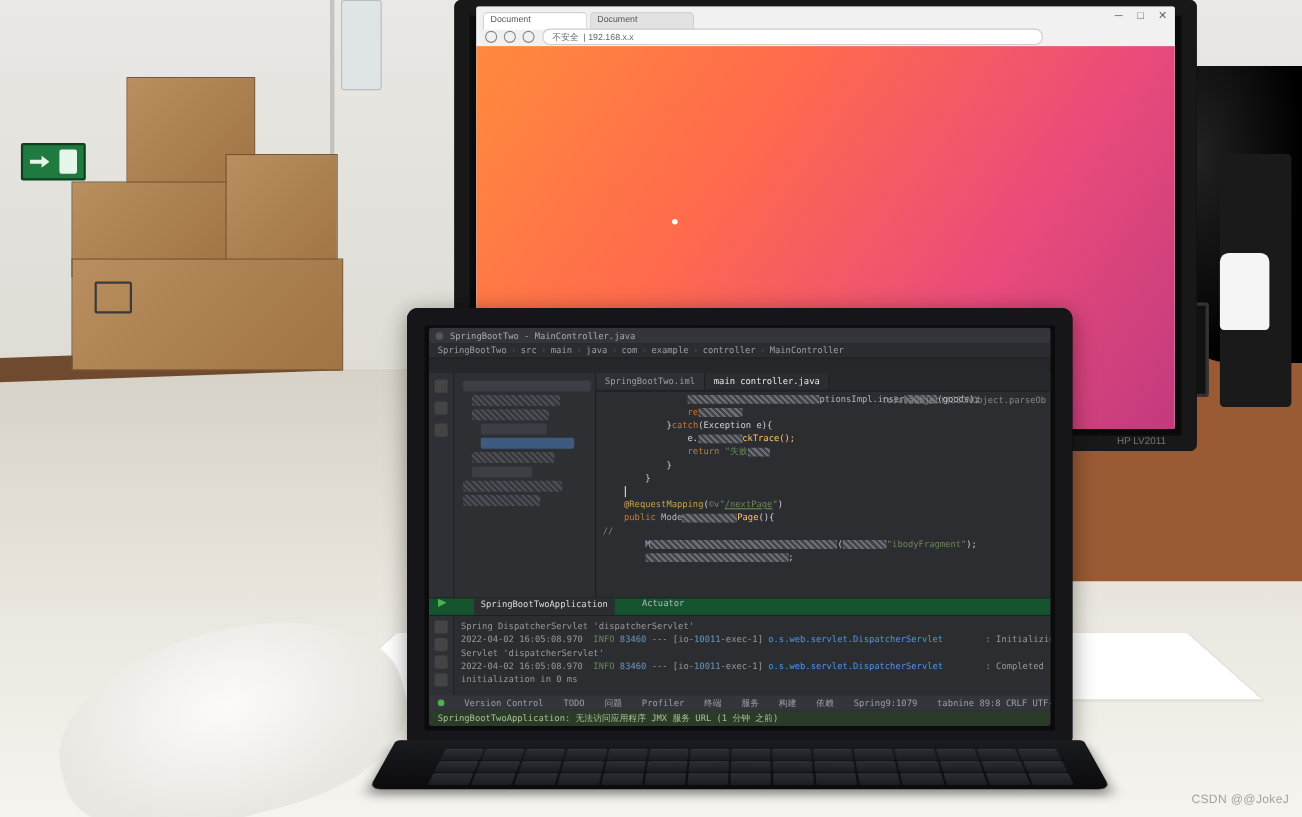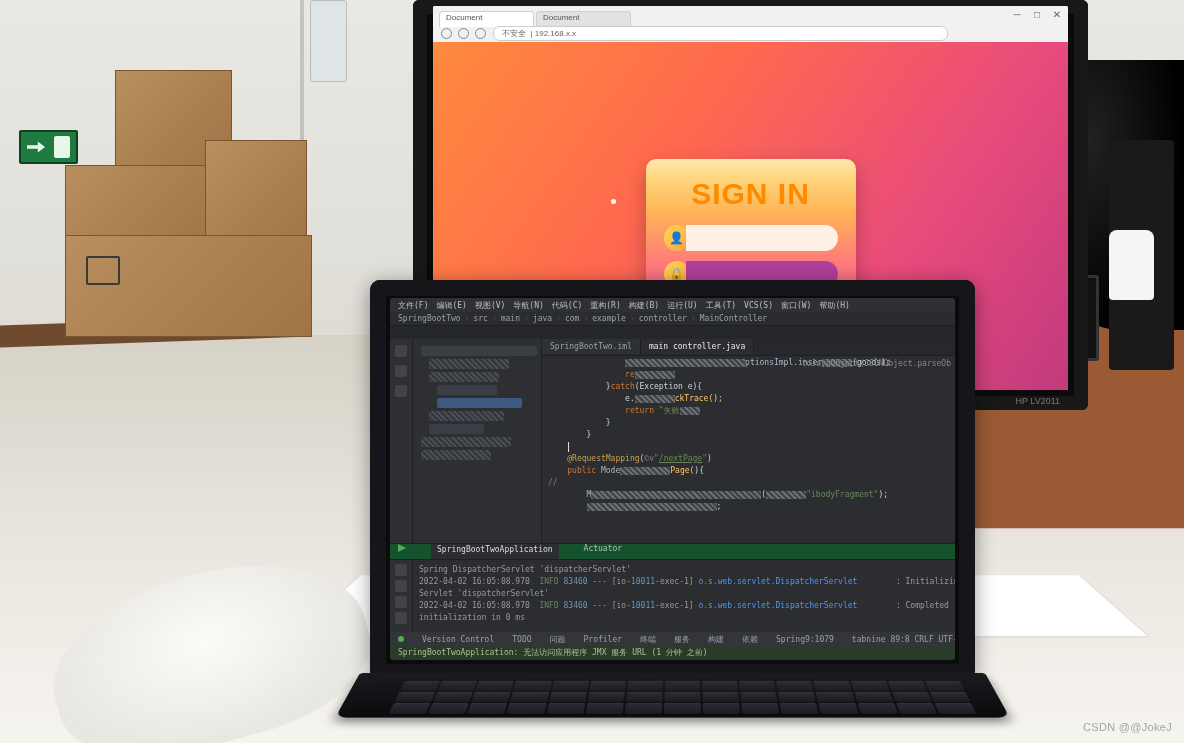--- a/index.html
+++ b/index.html
@@ -158,57 +158,35 @@
           &nbsp;|&nbsp;<span>192.168.x.x</span>
         </div>
         <div class="win-controls">
           <span class="wc">─</span>
           <span class="wc">□</span>
           <span class="wc">✕</span>
         </div>
       </div>
       <div class="page">
         <span class="cursor-dot"></span>
-        <div class="card">
-          <h1>SIGN IN</h1>
-          <div class="field f-user">
-            <span class="field-icon">👤</span>
-            <span class="field-input" placeholder=""></span>
-          </div>
-          <div class="field f-pass">
-            <span class="field-icon">🔒</span>
-            <span class="field-input" placeholder=""></span>
-          </div>
-          <div class="btn-row"></div>
-        </div>
       </div>
     </div>
     <span class="brand-label">HP LV2011</span>
   </div>
 
   <div class="laptop">
     <div class="lid">
       <div class="notch"></div>
       <div class="ide">
 
-
-        <div class="ide-menus" id="ide-menus">
-            <span>文件(F)</span>
-            <span>编辑(E)</span>
-            <span>视图(V)</span>
-            <span>导航(N)</span>
-            <span>代码(C)</span>
-            <span>重构(R)</span>
-            <span>构建(B)</span>
-            <span>运行(U)</span>
-            <span>工具(T)</span>
-            <span>VCS(S)</span>
-            <span>窗口(W)</span>
-            <span>帮助(H)</span>
-          </div>
+        <div class="ide-titlebar">
+          <span class="dot"></span>
+          <span>SpringBootTwo - MainController.java</span>
+        </div>
+
 
         <div class="ide-crumbs" id="ide-crumbs">
             <span>SpringBootTwo</span>
             <span class="sep">›</span>
             <span>src</span>
             <span class="sep">›</span>
             <span>main</span>
             <span class="sep">›</span>
             <span>java</span>
             <span class="sep">›</span>

